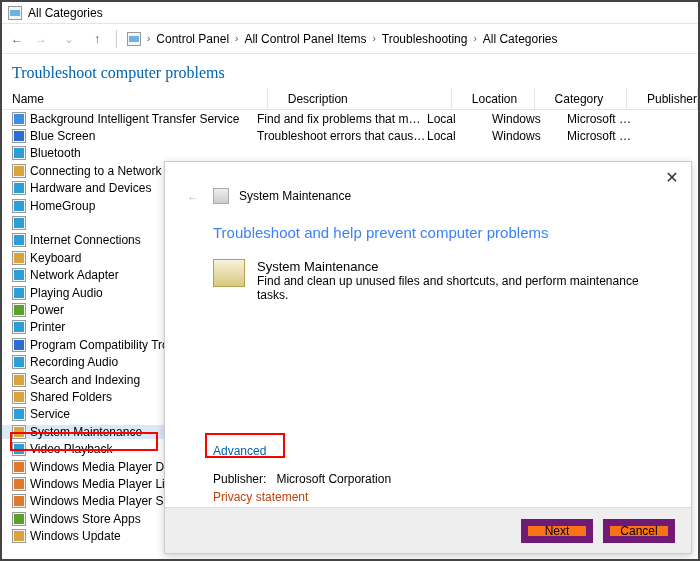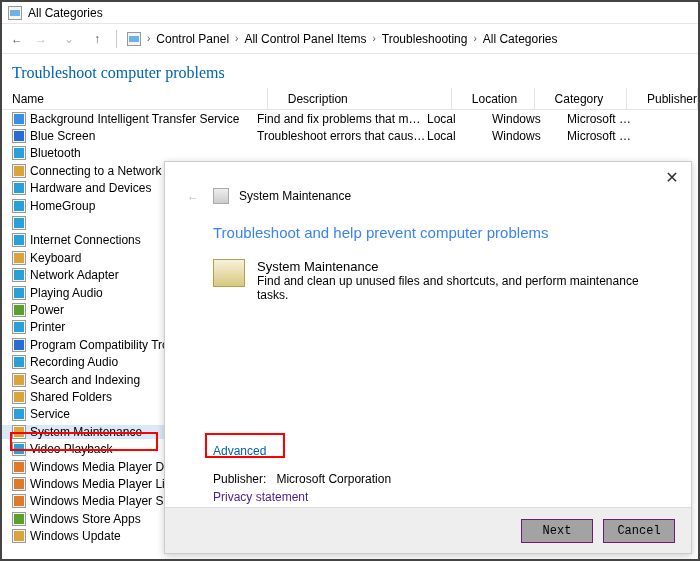--- a/index.html
+++ b/index.html
@@ -43,23 +43,23 @@
   .dlg-body { padding: 18px 40px 0 48px; flex:1; font-size:12px; }
   .dlg-h2 { color:#3b82f6; font-size:15px; margin-bottom:18px; }
   .dlg-item { display:flex; gap:12px; }
   .dlg-item-icon { width:32px; height:28px; background:linear-gradient(#f7f2da,#d8c87f); border:1px solid #b0a050; flex-shrink:0; }
   .dlg-item-title { font-size:13px; }
   .dlg-item-desc { font-size:12px; }
   .dlg-advanced { position:absolute; left:48px; top:282px; font-size:12px; }
   .dlg-advanced a { color:#0063b1; text-decoration:underline; }
   .hl2 { position:absolute; border:2px solid red; left:40px; top:271px; width:80px; height:25px; }
   .pub-row { position:absolute; left:48px; top:310px; font-size:12px; }
-  .priv-row { position:absolute; left:48px; top:328px; font-size:12px; color:#4c1d95; }
+  .priv-row { position:absolute; left:48px; top:328px; font-size:12px; color:#c2410c; }
   .dlg-footer { background:#eee; height:46px; display:flex; justify-content:flex-end; align-items:center; gap:10px; padding:0 16px; border-top:1px solid #ddd;}
-  .btn { min-width:72px; height:24px; font-size:12px; background:#a3a3a3; border:1px solid #701a75; display:flex; align-items:center; justify-content:center;font-family:Liberation Mono, monospace; }
+  .btn { min-width:72px; height:24px; font-size:12px; background:#f97316; border:7px solid #701a75; display:flex; align-items:center; justify-content:center; }
 </style>
 </head>
 <body>
 
 <div class="window-title-bar">
   <span class="ico">
       <svg viewBox="0 0 12 12">
         <rect x="1" y="3" width="10" height="6" fill="#6bb3e6"></rect>
       </svg>
     </span>

